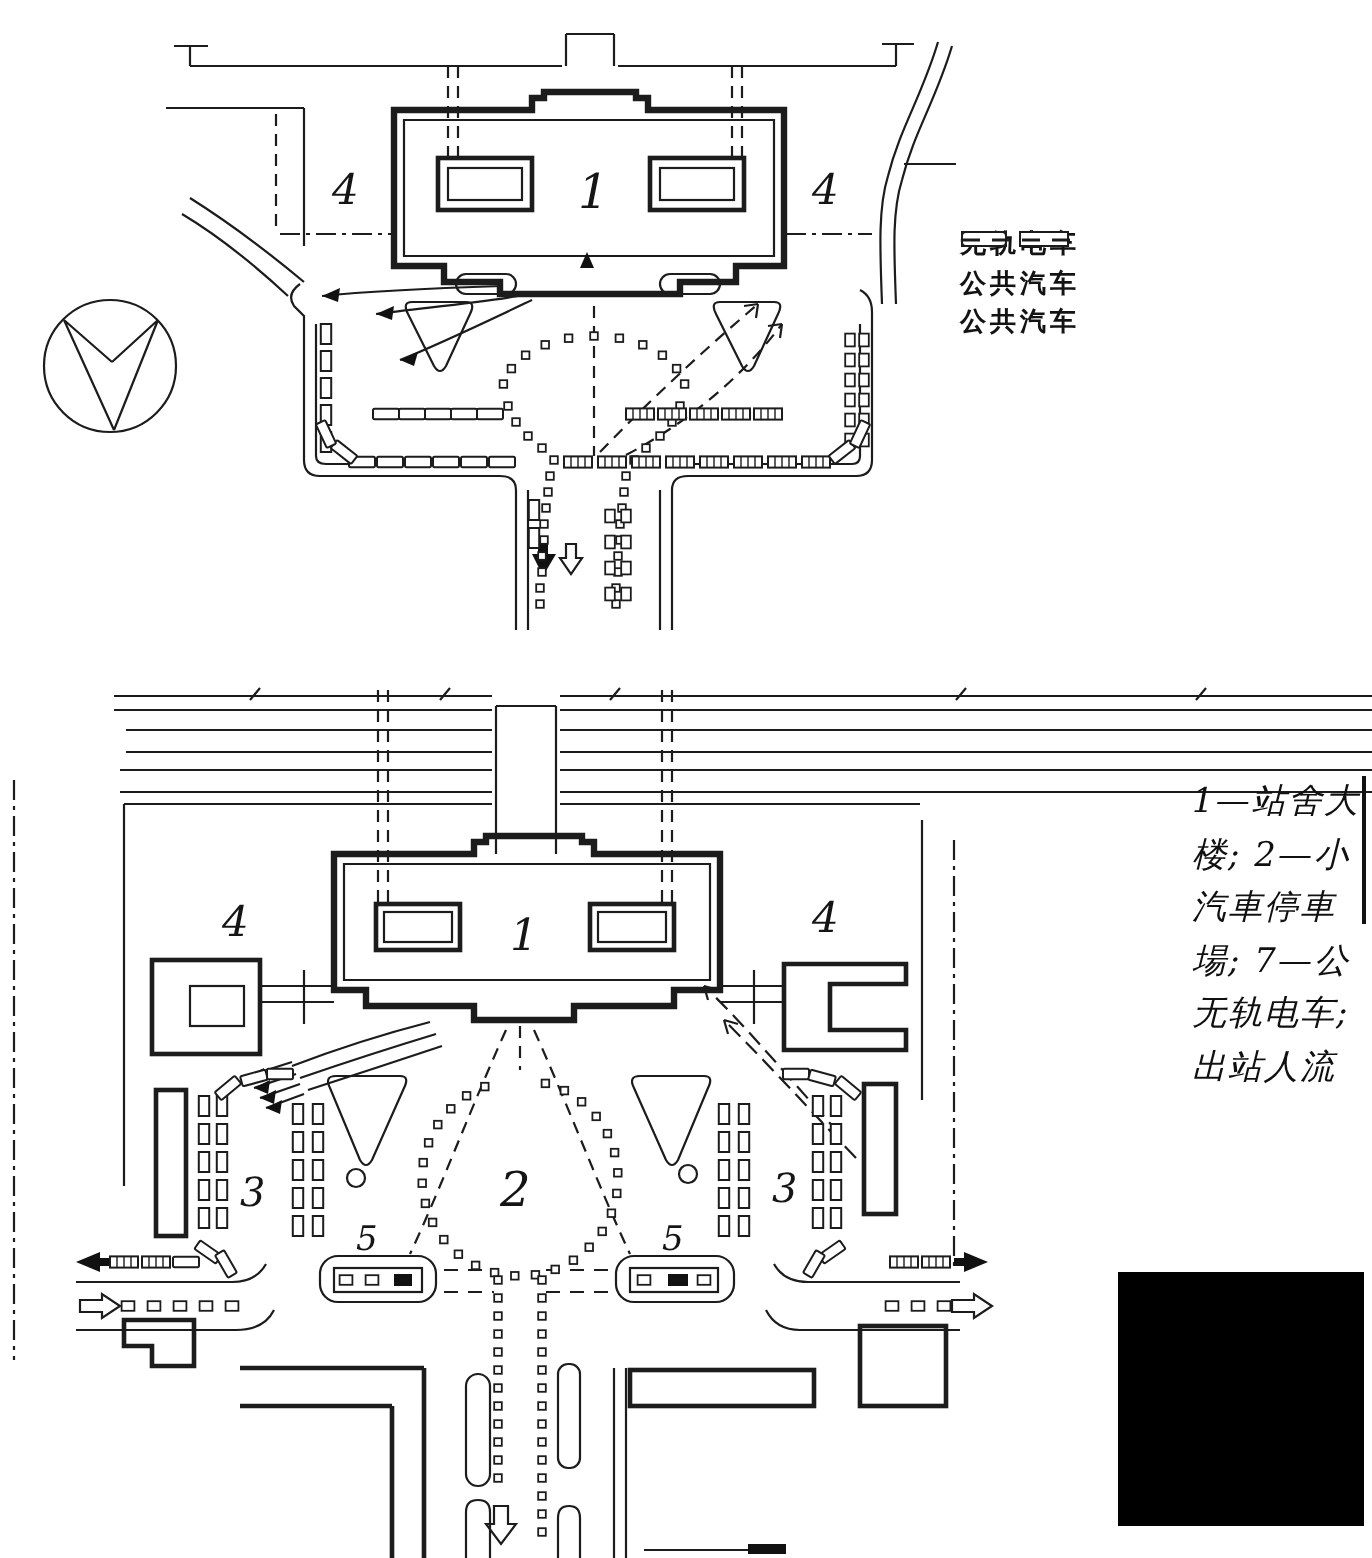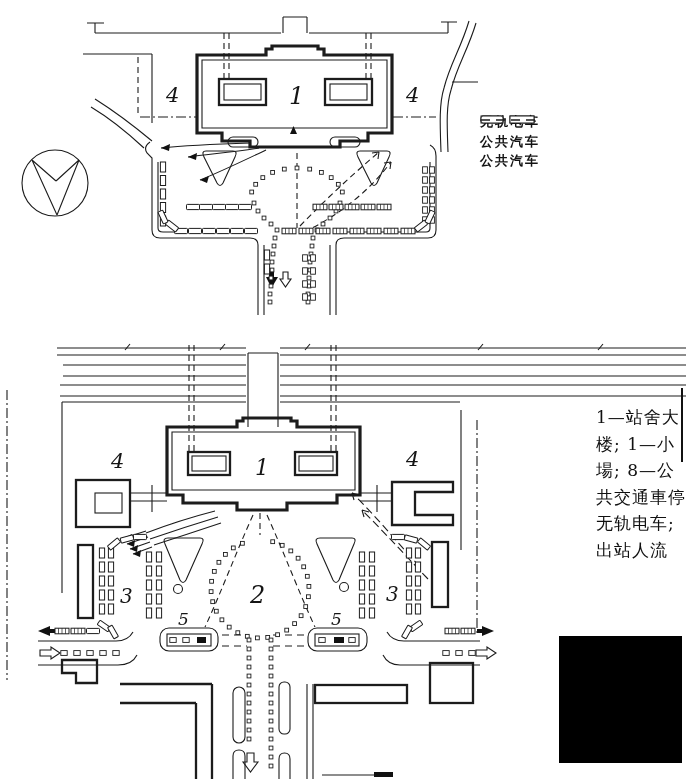--- a/index.html
+++ b/index.html
@@ -12,22 +12,22 @@
   .thick{stroke-width:3.2;}
   .dash{stroke-dasharray:6 4;}
   .dashdot{stroke-dasharray:10 3 2 3;}
   .fill{fill:#111;stroke:none;}
   text.num{font-family:"DejaVu Serif","Liberation Serif",serif;font-style:italic;fill:#151515;stroke:none;}
   #legend{position:absolute;left:480px;top:112px;width:170px;}
   .lrow{display:flex;align-items:center;height:19.8px;}
   .lsym{width:60px;height:16px;flex:0 0 60px;}
   .llab{font-size:13px;font-weight:700;color:#131313;letter-spacing:2px;white-space:nowrap;
         font-family:Liberation Sans, sans-serif;}
-  #caption{position:absolute;left:596px;top:404px;width:90px;font-size:17px;line-height:26.6px;
-           color:#101010;letter-spacing:1px;}
+  #caption{position:absolute;left:596px;top:388px;width:90px;font-size:17px;line-height:26.6px;
+           color:#101010;letter-spacing:1px;font-style:italic;}
   .capline{white-space:nowrap;}
   #caprule{position:absolute;left:681px;top:388px;width:2px;height:74px;background:#111;}
 </style>
 </head>
 <body>
 
 <div id="canvas">
 
   <svg id="svgTop" width="686" height="335" viewBox="0 0 686 335">
     <defs>
@@ -499,21 +499,21 @@
       <g>
         <use href="#carS" transform="translate(173.0,305.0)"></use>
         <use href="#carS" transform="translate(186.0,305.0)"></use>
         <use href="#carS" transform="translate(322.0,305.0)"></use>
         <use href="#carS" transform="translate(352.0,305.0)"></use>
       </g>
     </svg>
 
   <div id="caption">
     <div class="capline">1—站舍大</div>
-    <div class="capline">楼; 1—小</div>
-    <div class="capline">場; 8—公</div>
-    <div class="capline">共交通車停</div>
+    <div class="capline">楼; 2—小</div>
+    <div class="capline">汽車停車</div>
+    <div class="capline">場; 7—公</div>
     <div class="capline">无轨电车;</div>
     <div class="capline">出站人流</div>
   </div>
   <div id="caprule"></div>
 
 </div>
 
 </body></html>

